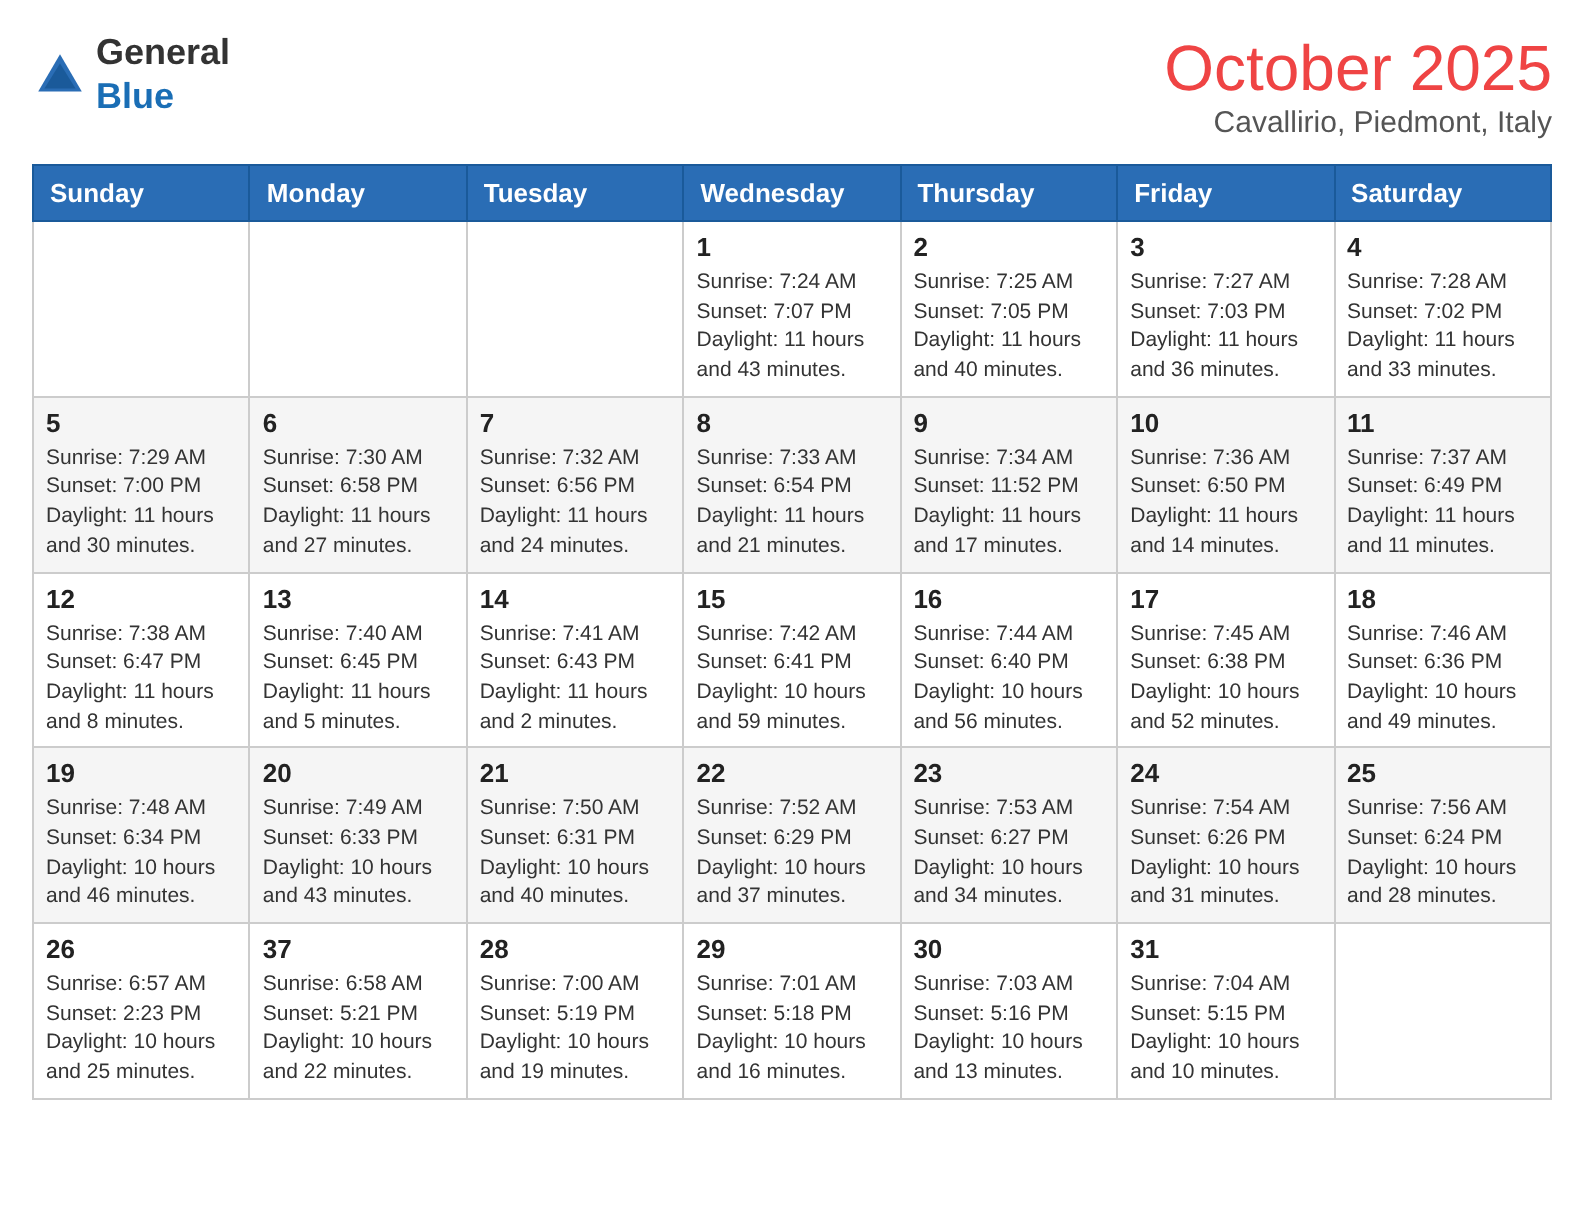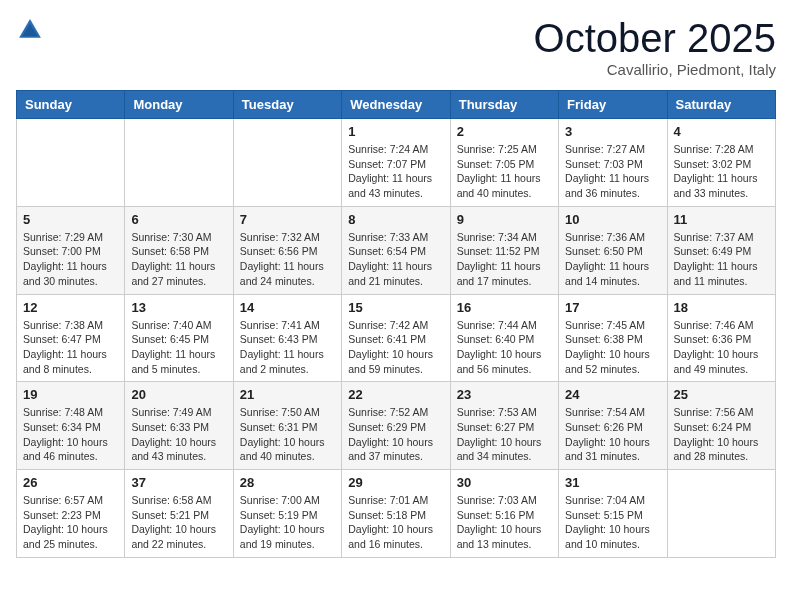--- a/index.html
+++ b/index.html
@@ -29,23 +29,23 @@
     .logo-general { color: #333; }
     .logo-blue { color: #1a6eb5; }
     .logo-icon {
       width: 28px;
       height: 28px;
     }
     .title-block {
       text-align: right;
     }
     .month-title {
-      font-size: 40px;
+      font-size: 32px;
       font-weight: normal;
-      color: #0f172a;
+      color: #ef4444;
     }
     .subtitle {
       font-size: 15px;
       color: #555;
     }
     .calendar {
       width: 100%;
       border-collapse: collapse;
       border: 1px solid #ccc;
     }
@@ -89,20 +89,24 @@
   </style>
 </head>
 <body>
 
 <div class="header">
   <div class="logo">
     <svg class="logo-icon" viewBox="0 0 36 36" xmlns="http://www.w3.org/2000/svg">
       <polygon points="18,4 32,28 4,28" fill="#2a6db5"></polygon>
       <polygon points="18,10 28,26 8,26" fill="#1a5a9a"></polygon>
     </svg>
+    <div class="logo-text">
+      <span class="logo-general">General</span><br>
+      <span class="logo-blue">Blue</span>
+    </div>
   </div>
   <div class="title-block">
     <div class="month-title">October 2025</div>
     <div class="subtitle">Cavallirio, Piedmont, Italy</div>
   </div>
 </div>
 
 <table class="calendar">
   <thead>
     <tr>
@@ -134,21 +138,21 @@
         </td>
         <td>
           <div class="day-number">3</div>
           <div class="day-info">Sunrise: 7:27 AM
 Sunset: 7:03 PM
 Daylight: 11 hours and 36 minutes.</div>
         </td>
         <td>
           <div class="day-number">4</div>
           <div class="day-info">Sunrise: 7:28 AM
-Sunset: 3:02 PM
+Sunset: 7:02 PM
 Daylight: 11 hours and 33 minutes.</div>
         </td>
       </tr>
       <tr>
         <td>
           <div class="day-number">5</div>
           <div class="day-info">Sunrise: 7:29 AM
 Sunset: 7:00 PM
 Daylight: 11 hours and 30 minutes.</div>
         </td>

